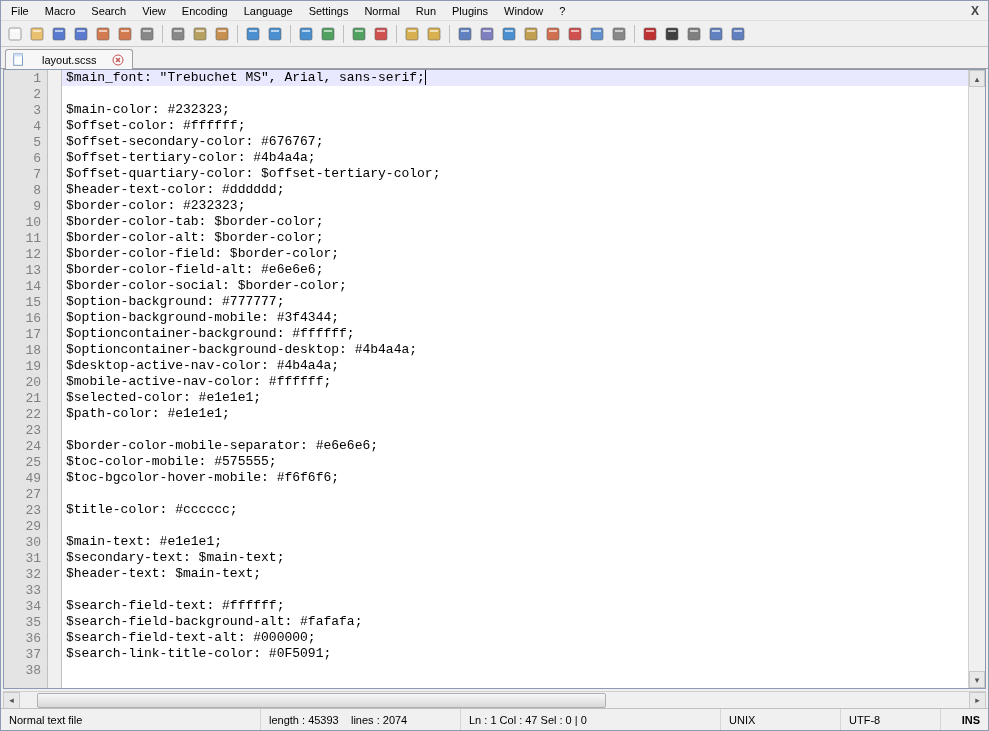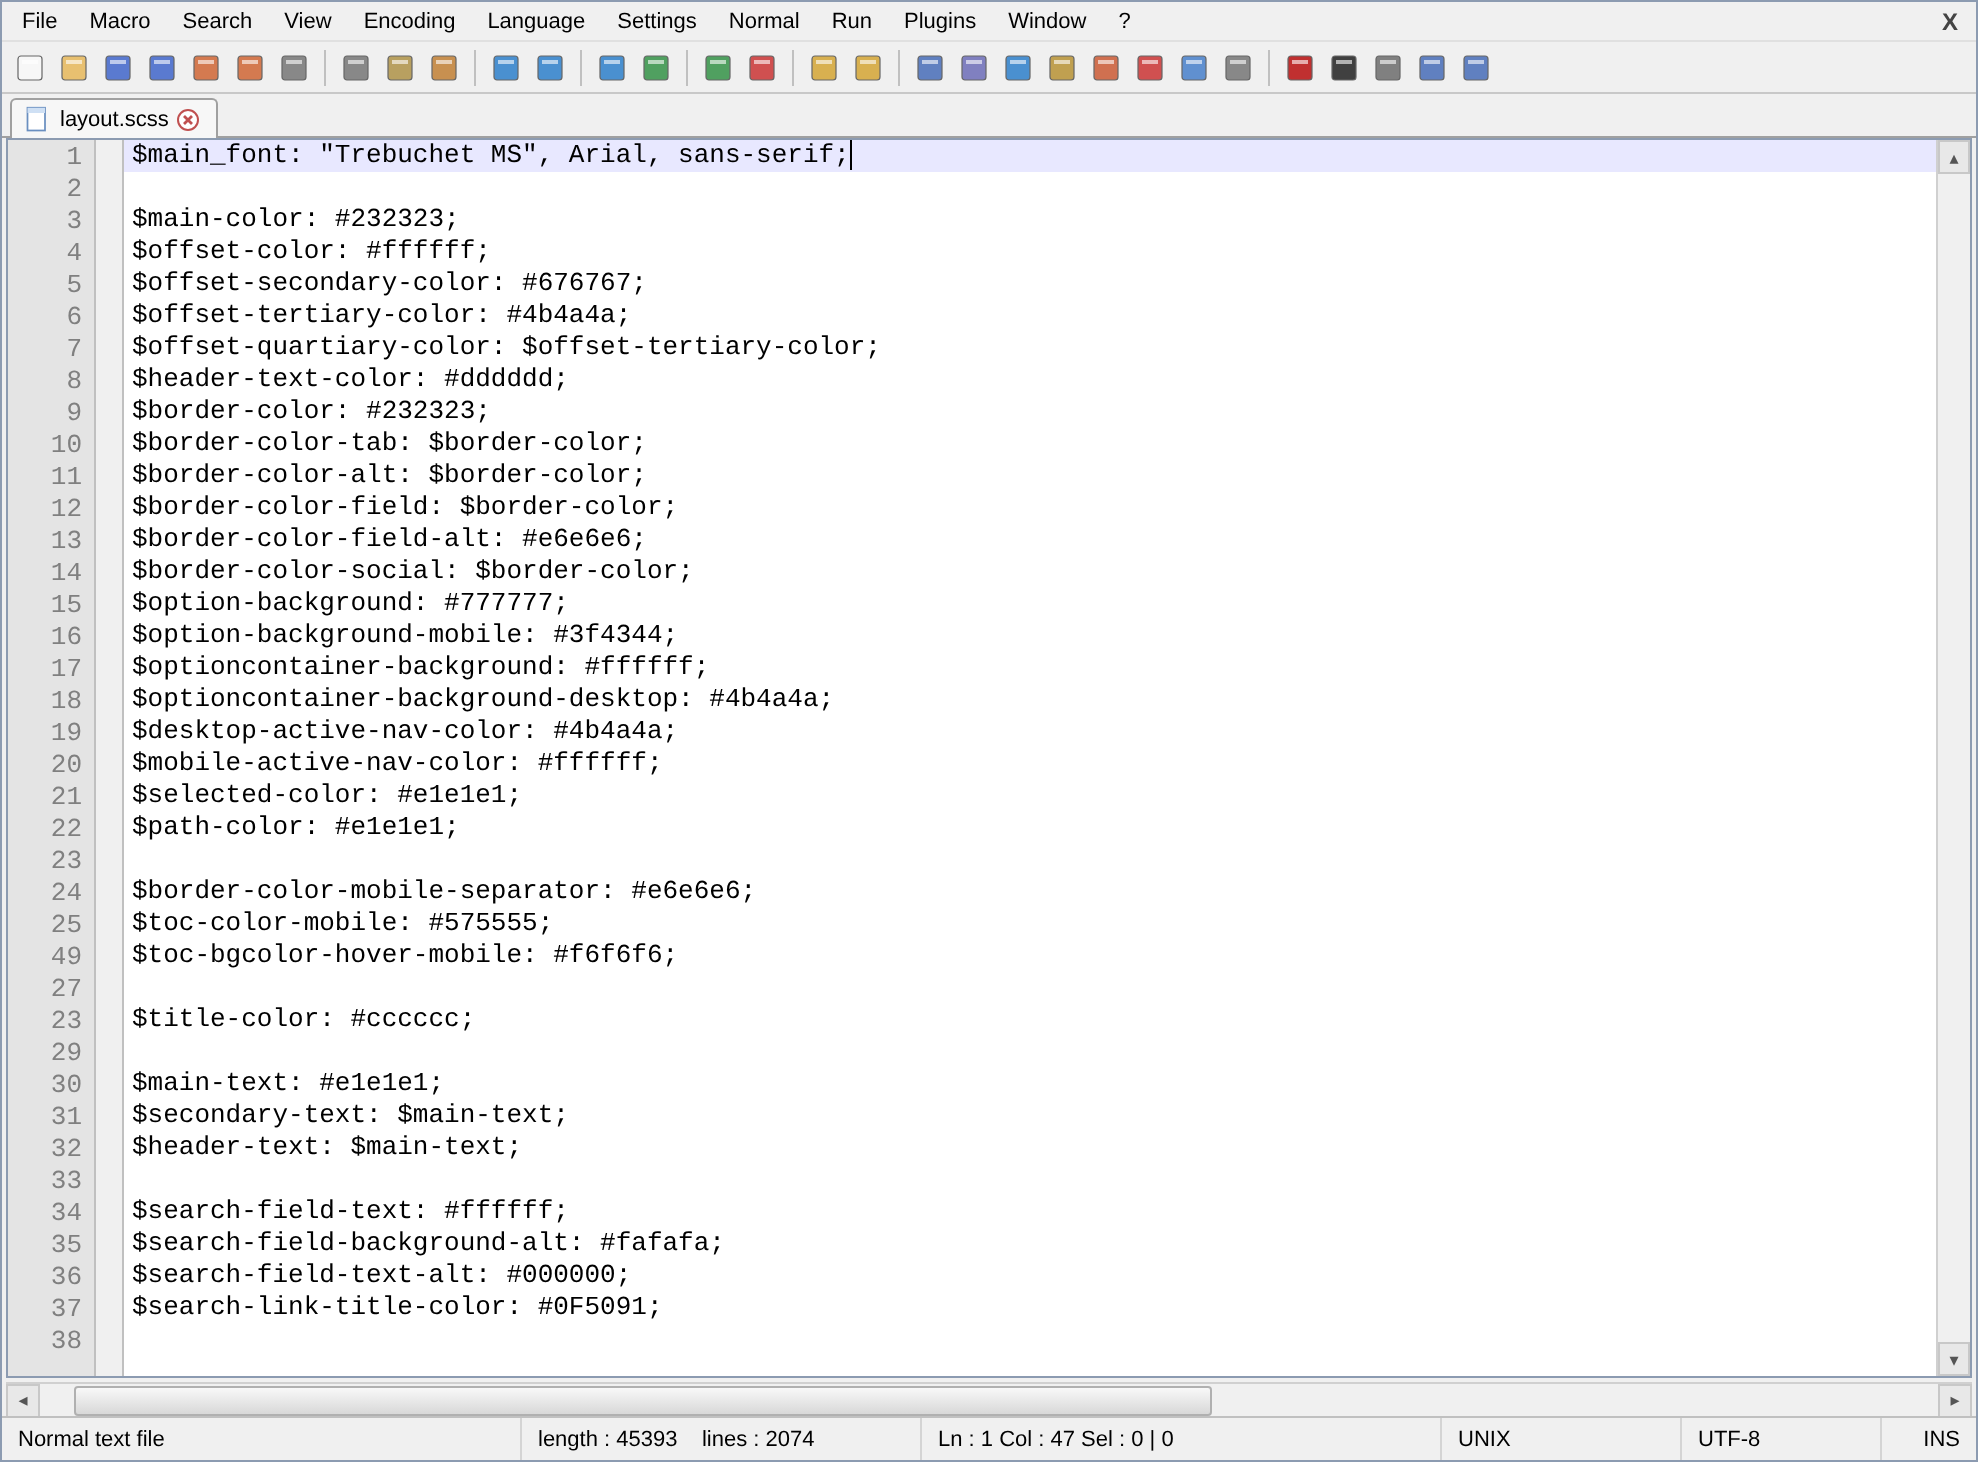--- a/index.html
+++ b/index.html
@@ -6,40 +6,40 @@
   html, body { width: 989px; height: 731px; font-family: Tahoma, Arial, sans-serif; font-size: 11px; overflow: hidden; background: #d4d0c8; }
   .app { width: 989px; height: 731px; display: flex; flex-direction: column; border: 1px solid #8c9bb1; background: #f0f0f0; position: relative; }
   .menubar { height: 20px; display: flex; align-items: center; background: #f0f0f0; padding: 0 2px; border-bottom: 1px solid #e0e0e0; }
   .menubar .mitem { padding: 19px 8px; cursor: default; }
   .menubar .closebtn { margin-left: auto; width: 22px; text-align: center; font-weight: bold; font-family: Arial; font-size: 12px; color: #444; cursor: default; }
   .toolbar { height: 26px; display: flex; align-items: center; padding: 1px 4px; gap: 2px; background: #f0f0f0; border-bottom: 1px solid #c8c8c8; }
   .tb { width: 20px; height: 20px; display: flex; align-items: center; justify-content: center; border: 1px solid transparent; border-radius: 2px; }
   .tb svg { width: 16px; height: 16px; display:block; }
   .sep { width: 1px; height: 18px; background: #c0c0c0; margin: 0 3px; }
   .tabbar { height: 22px; display: flex; align-items: flex-end; background: #f0f0f0; padding: 0 4px; border-bottom: 1px solid #a0a0a0; }
-  .tab { height: 20px; display: inline-flex; align-items: center; gap: 4px; padding: 0 8px 0 6px; background: #f7f7f7; border: 1px solid #a0a0a0; border-bottom: none; border-top-left-radius: 3px; border-top-right-radius: 3px; font-size: 11px; position: relative; top: 1px; }
+  .tab { height: 20px; display: inline-flex; align-items: center; gap: 16px; padding: 0 8px 0 6px; background: #f7f7f7; border: 1px solid #a0a0a0; border-bottom: none; border-top-left-radius: 3px; border-top-right-radius: 3px; font-size: 11px; position: relative; top: 1px; }
   .tab .ficon { width: 14px; height: 14px; }
   .tab .xicon { width: 12px; height: 12px; color: #b03030; font-weight: bold; cursor: default; }
   .editorwrap { flex: 1; display: flex; border: 1px solid #8c9bb1; margin: 0 2px 2px 2px; background: #fff; }
   .gutter { width: 44px; background: #e4e4e4; border-right: 1px solid #c0c0c0; color: #808080; font-family: "Courier New", monospace; font-size: 13px; text-align: right; padding: 1px 6px 0 0; line-height: 16px; user-select: none; }
   .fold { width: 14px; background: #f0f0f0; border-right: 1px solid #c0c0c0; }
   .editor { flex: 1; position: relative; font-family: "Courier New", monospace; font-size: 13px; line-height: 16px; color: #000; white-space: pre; overflow: hidden; }
   .editor .line { padding-left: 4px; height: 16px; }
   .editor .currentline { background: #e8e8ff; }
   .caret { border-right: 1px solid #000; }
   .vscroll { width: 17px; background: #f0f0f0; border-left: 1px solid #d0d0d0; position: relative; }
   .vscroll .upbtn, .vscroll .dnbtn { height: 17px; background: #e8e8e8; border: 1px solid #c8c8c8; display:flex; align-items:center; justify-content:center; font-size:9px; color:#555; }
   .vscroll .dnbtn { position: absolute; bottom: 0; left: 0; right: 0; }
   .hscrollbar { height: 17px; background: #f0f0f0; border-top: 1px solid #d0d0d0; margin: 0 2px; display:flex; align-items:center; }
   .hscrollbar .track { flex: 1; height: 15px; position: relative; }
   .hscrollbar .thumb { position:absolute; left:17px; top:0; bottom:0; width:60%; background: linear-gradient(#f8f8f8,#d8d8d8); border:1px solid #b0b0b0; border-radius:2px; }
   .hscrollbar .btn { width:17px; height:17px; background:#e8e8e8; border:1px solid #c8c8c8; display:flex; align-items:center; justify-content:center; font-size:9px; color:#555; }
   .statusbar { height: 22px; background: #f0f0f0; border-top: 1px solid #c0c0c0; display: flex; align-items: flex-start; font-size: 11px; color: #000; }
   .statusbar .cell { padding: 0 8px; border-right: 1px solid #d4d4d4; height: 100%; display: flex; align-items: center; }
-  .statusbar .cell:last-child { border-right: none; }
+  .statusbar .cell:last-child { border-right: none; font-weight: bold; }
 </style>
 </head>
 <body>
 
 <div class="app">
 
   <div class="menubar">
     <span class="mitem">File</span>
     <span class="mitem">Macro</span>
     <span class="mitem">Search</span>

